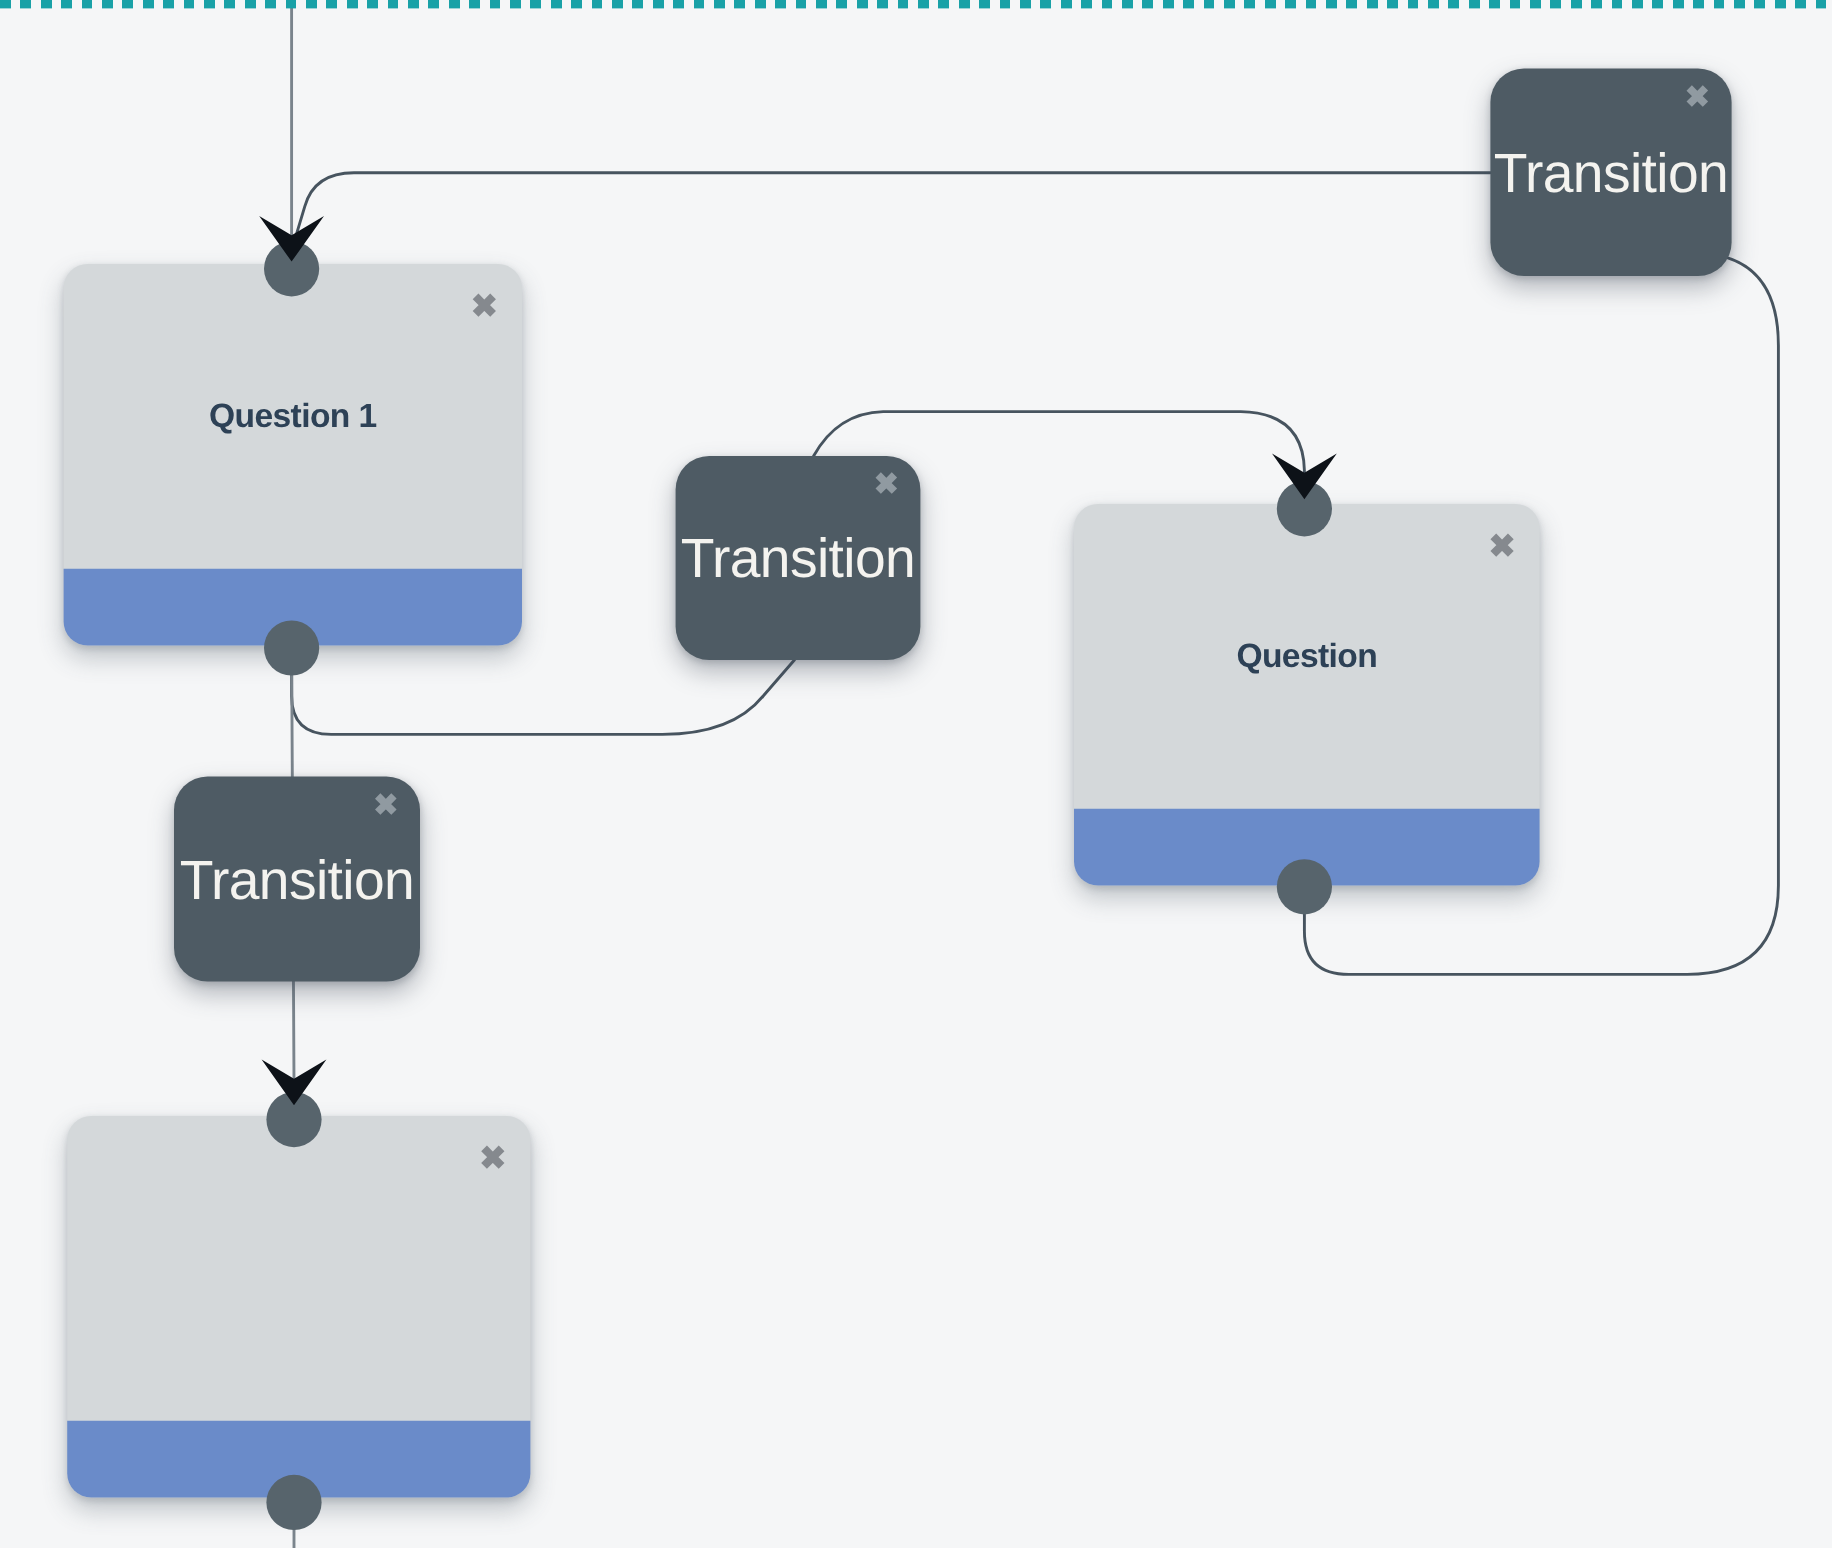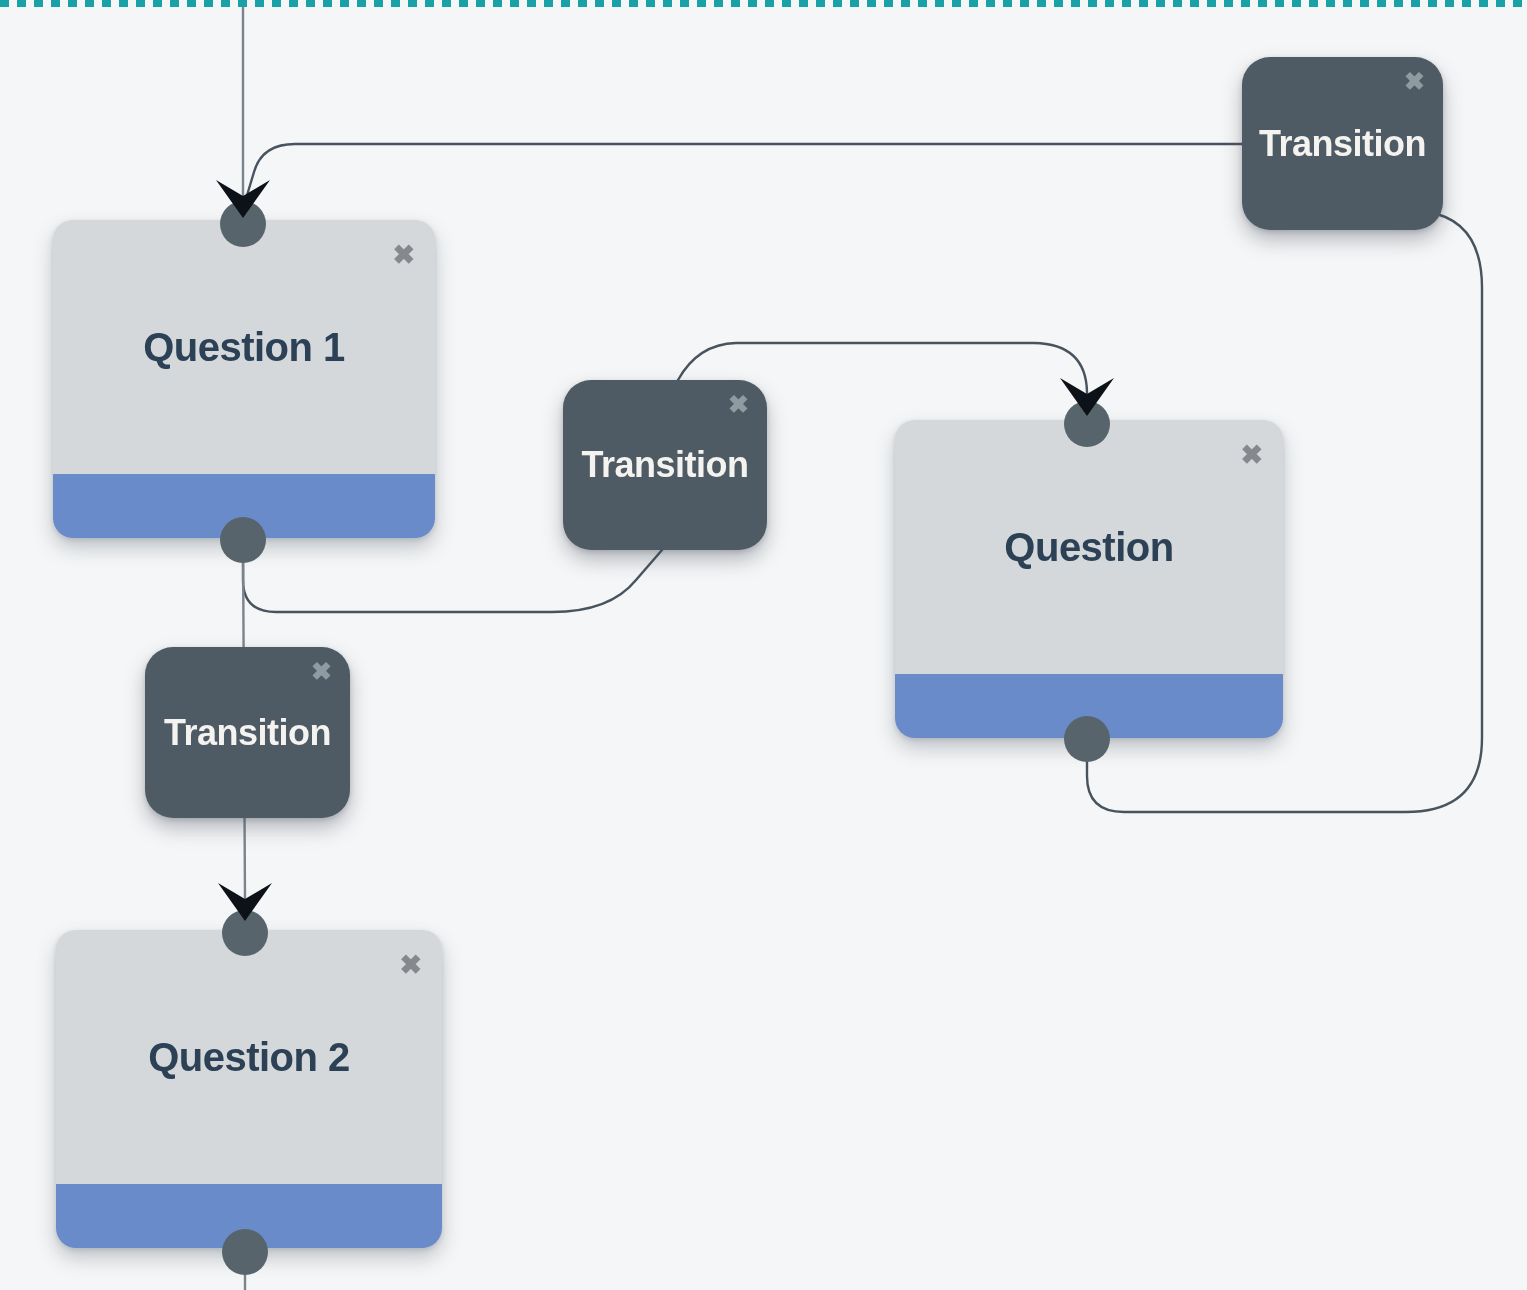--- a/index.html
+++ b/index.html
@@ -27,32 +27,32 @@
     box-shadow:0 10px 20px rgba(70,82,96,.30), 0 2px 5px rgba(70,82,96,.18);
   }
   .state-footer{
     position:absolute; left:0; right:0; bottom:0; height:64px;
     background:var(--state-footer,#6a8bc9);
     border-radius:0 0 20px 20px;
   }
   .state-label{
     position:absolute; left:0; right:0; top:0; bottom:64px;
     display:flex; align-items:center; justify-content:center;
-    font-size:40px; font-weight:700; letter-spacing:-0.5px;
+    font-size:28px; font-weight:700; letter-spacing:-0.5px;
     color:var(--state-label,#2d4156); white-space:nowrap;
   }
   .transition-node{
     position:absolute; z-index:2; border-radius:28px;
     background:var(--transition-bg,#4e5b64);
     box-shadow:0 10px 20px rgba(60,70,82,.35), 0 2px 5px rgba(60,70,82,.2);
   }
   .transition-label{
     position:absolute; left:0; right:0; top:0; bottom:0;
     display:flex; align-items:center; justify-content:center;
-    font-size:36px; font-weight:700; letter-spacing:-0.5px;
+    font-size:46px; font-weight:400; letter-spacing:-0.5px;
     color:var(--transition-label,#f4f3ef); white-space:nowrap;
   }
   .close{
     position:absolute; border:none; background:transparent; padding:0;
     font-size:27px; font-weight:700; line-height:1; cursor:pointer;
   }
   .state-close{top:22px; right:20px; color:var(--close-state,#85898e);}
   .transition-close{top:12px; right:18px; font-size:25px; color:var(--close-transition,#a7b0b6); opacity:.75;}
 </style>
 </head>
@@ -78,21 +78,20 @@
     <div class="state-footer"></div>
   </div>
 
   <div class="state-node" style="left:895px; top:420px; width:388px; height:318px;">
     <div class="state-label">Question</div>
     <button class="close state-close">✖</button>
     <div class="state-footer"></div>
   </div>
 
   <div class="state-node" style="left:56px; top:930px; width:386px; height:318px;">
-    <div class="state-label">Question 2</div>
     <button class="close state-close">✖</button>
     <div class="state-footer"></div>
   </div>
 
   <div class="transition-node" style="left:1242px; top:57px; width:201px; height:173px;">
     <div class="transition-label">Transition</div>
     <button class="close transition-close">✖</button>
   </div>
 
   <div class="transition-node" style="left:563px; top:380px; width:204px; height:170px;">

